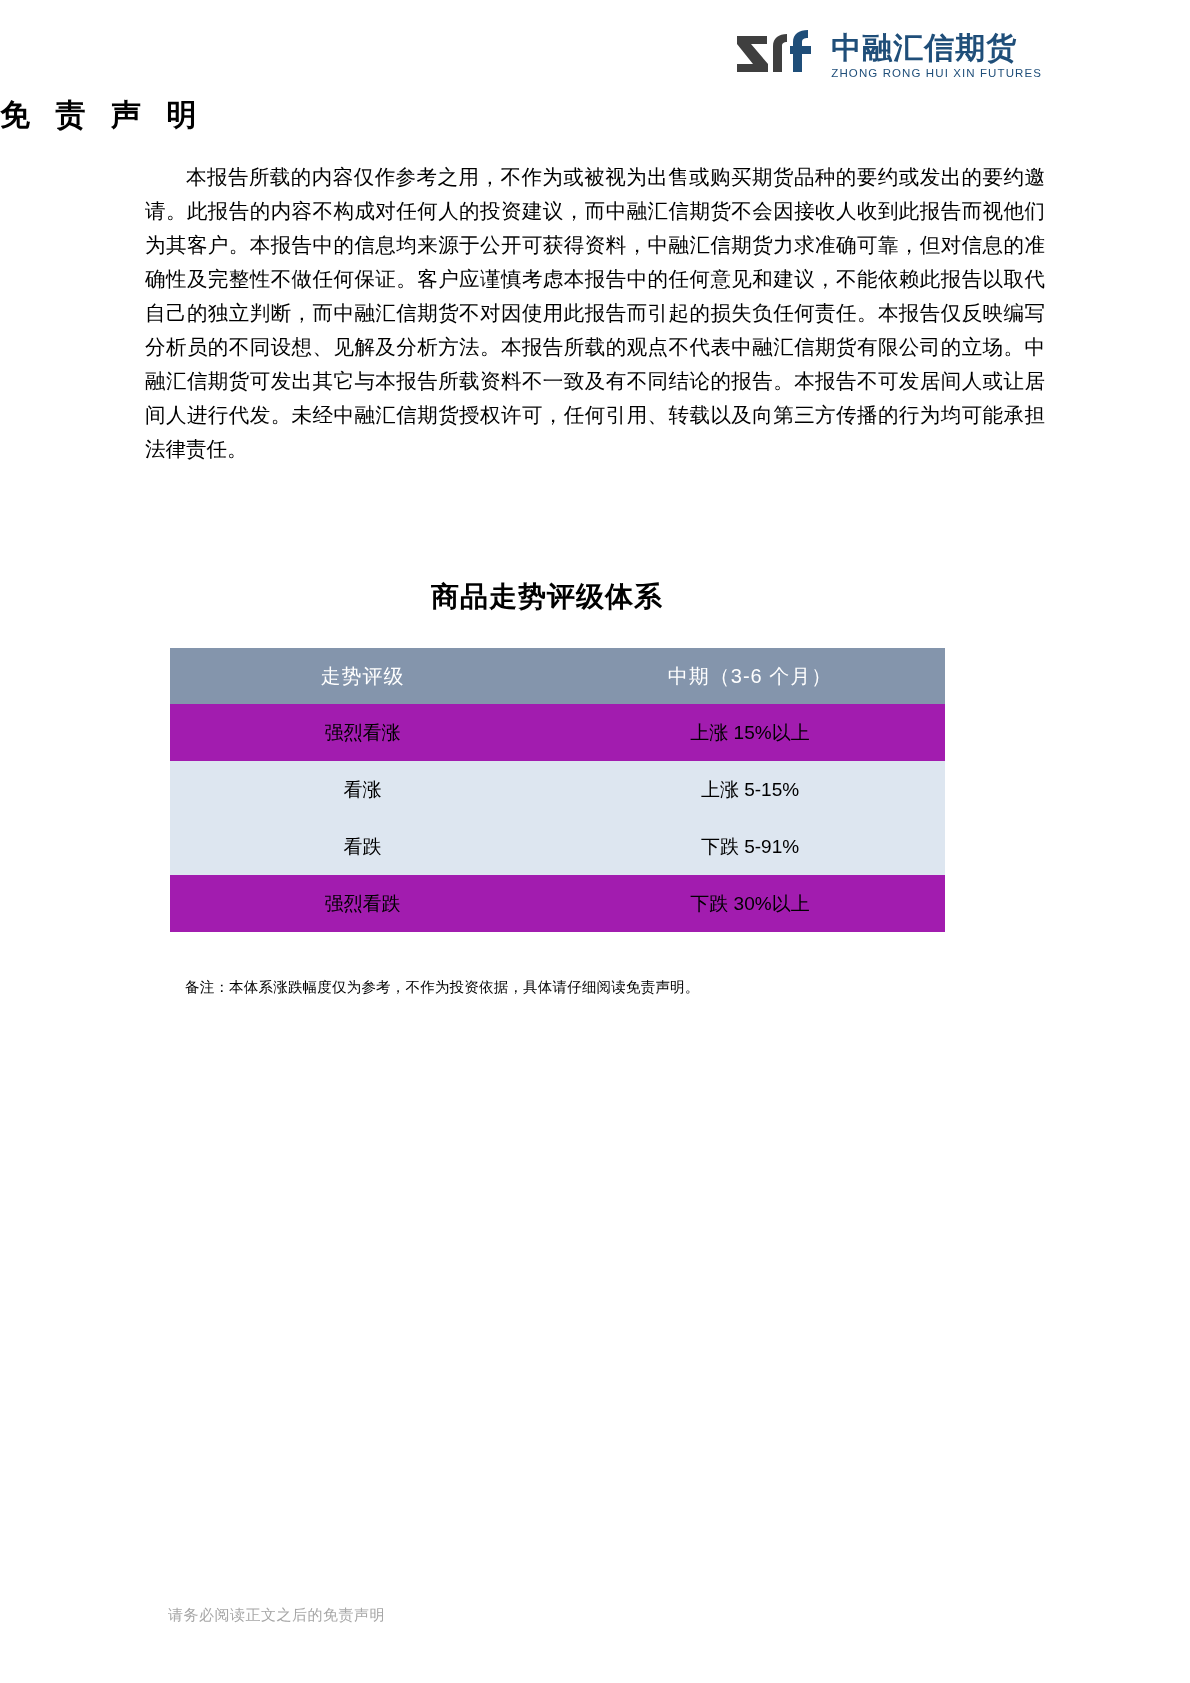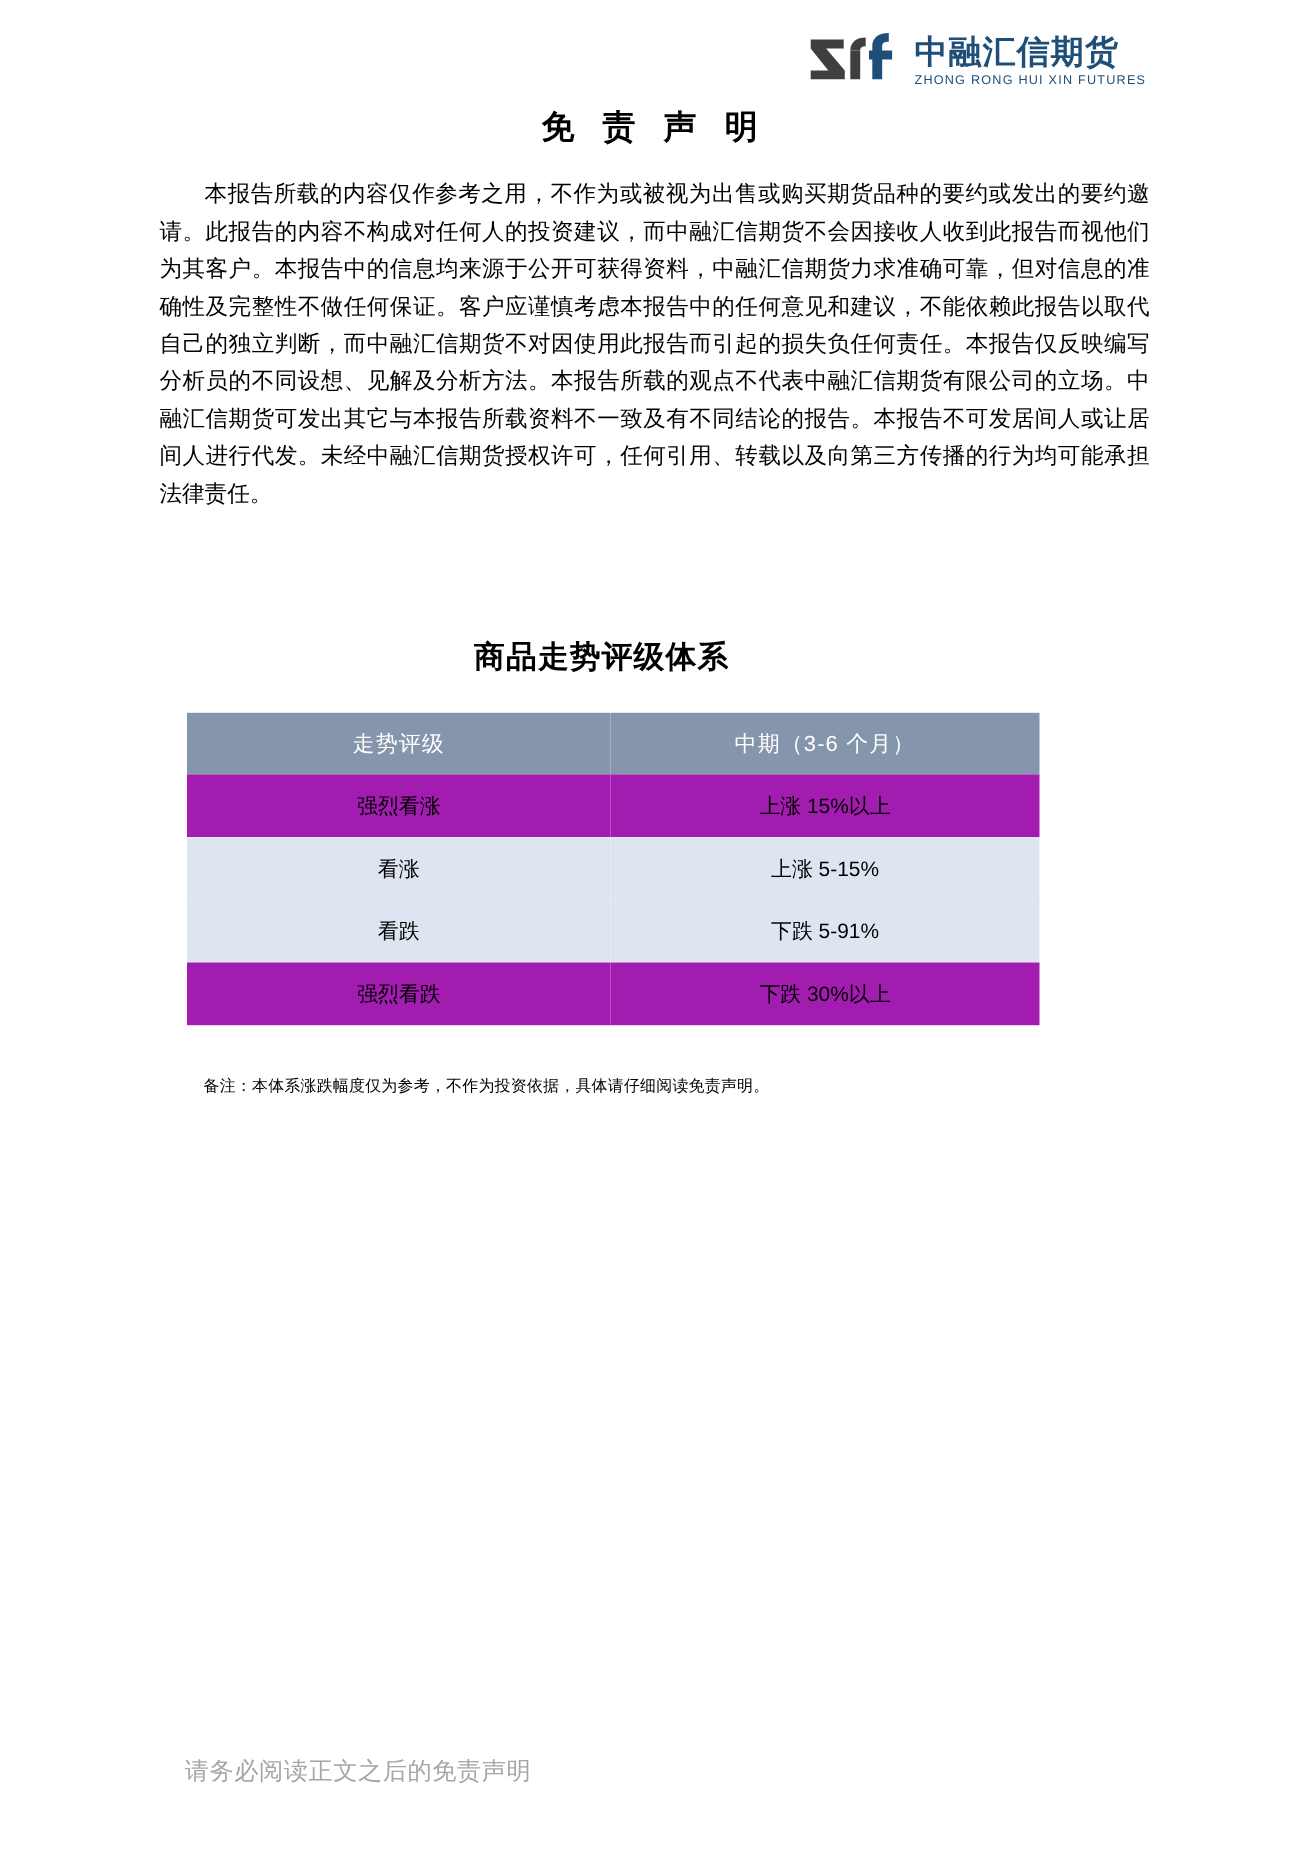--- a/index.html
+++ b/index.html
@@ -55,21 +55,21 @@
     color: #1f4e79;
     margin-top: 5px;
   }
 
   
   .doc-title {
     position: absolute;
     top: 95px;
     left: 0;
     width: 1190px;
-    text-align: center;
+    text-align: left;
     font-family: "Liberation Serif", serif;
     font-weight: bold;
     font-size: 30px;
     letter-spacing: 9px;
     color: #000;
   }
 
   
   .disclaimer {
     position: absolute;
@@ -139,21 +139,21 @@
     color: #000;
     letter-spacing: 0.2px;
   }
 
   
   .footer {
     position: absolute;
     bottom: 58px;
     left: 168px;
     font-family: "Liberation Sans", sans-serif;
-    font-size: 22px;
+    font-size: 15px;
     color: #a6a6a6;
     letter-spacing: 0.5px;
   }
 </style>
 </head>
 <body>
 
 <div class="page">
 
   <div class="logo-block">

